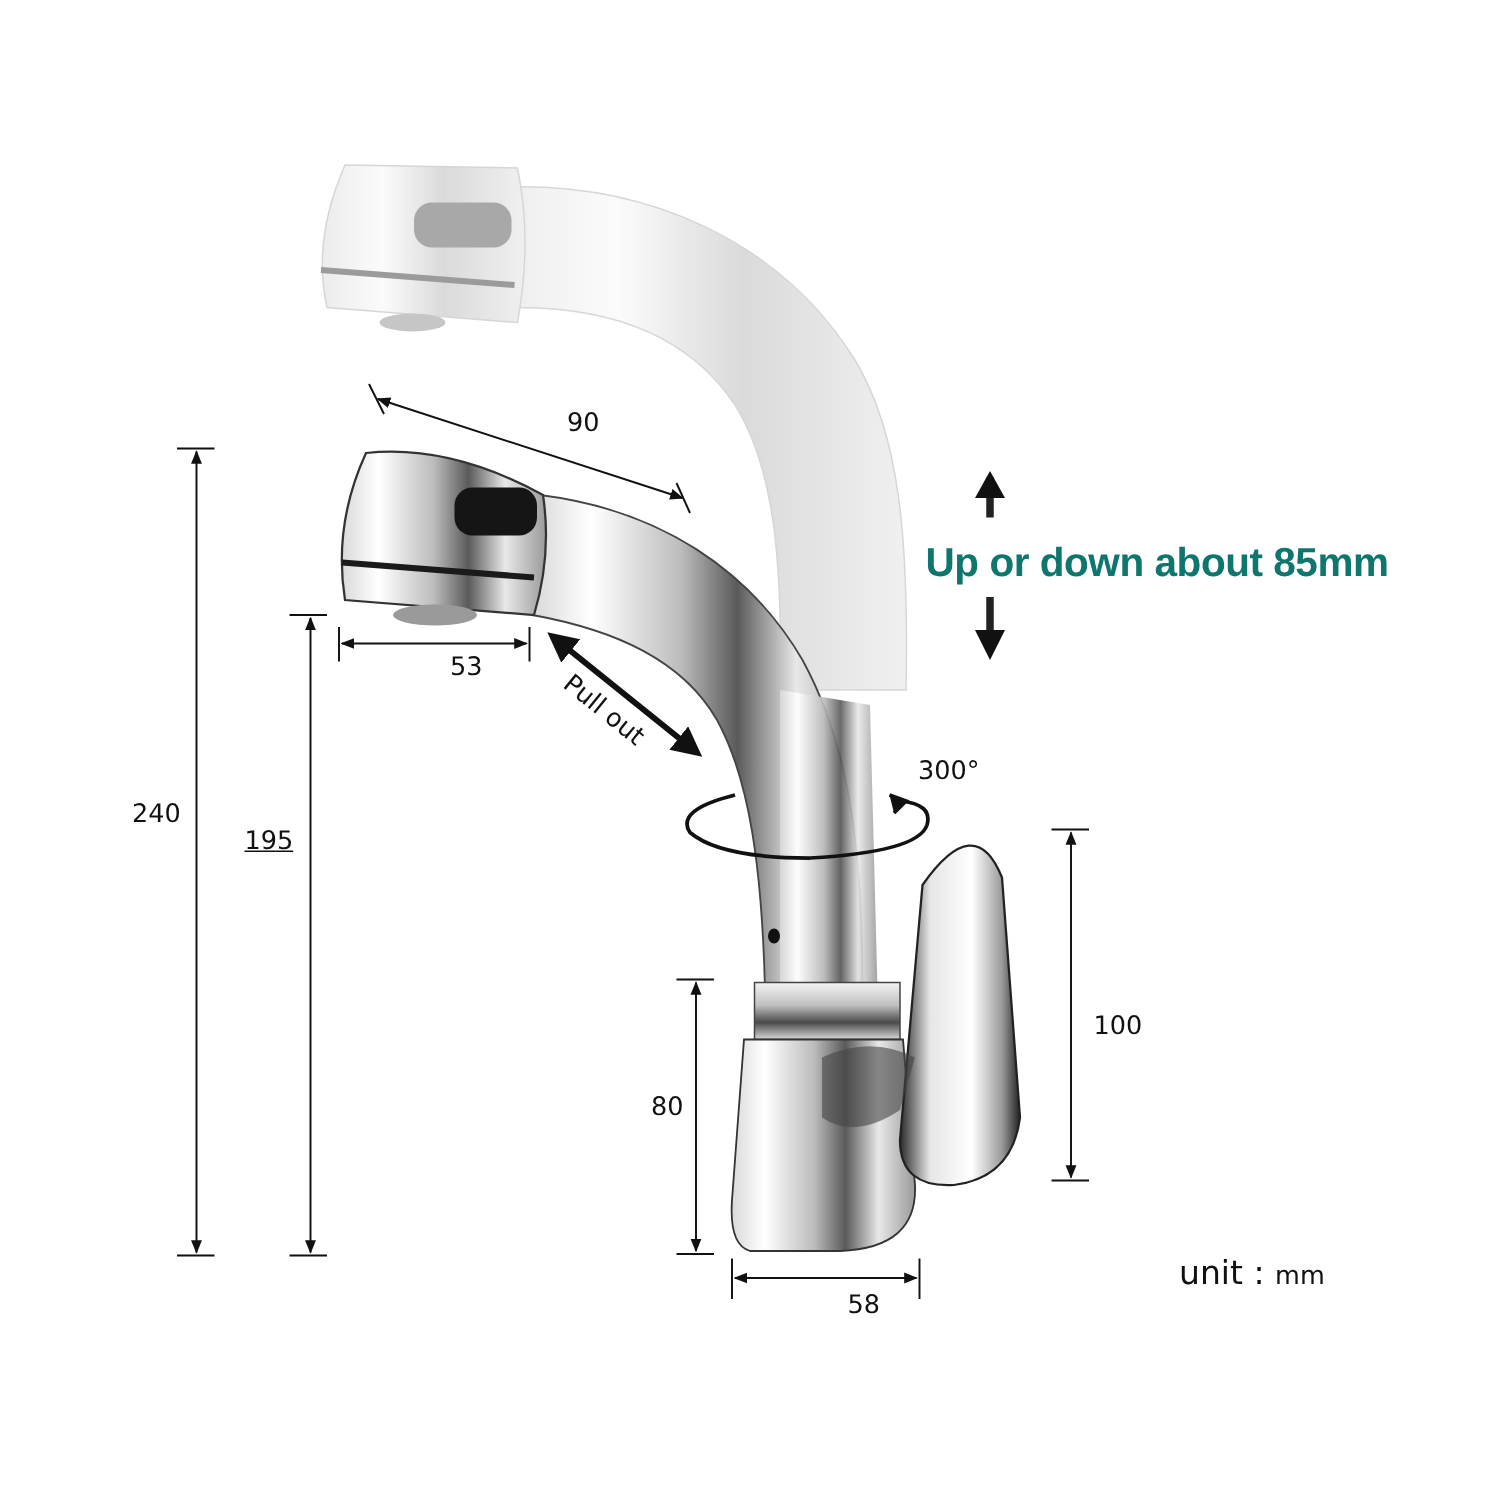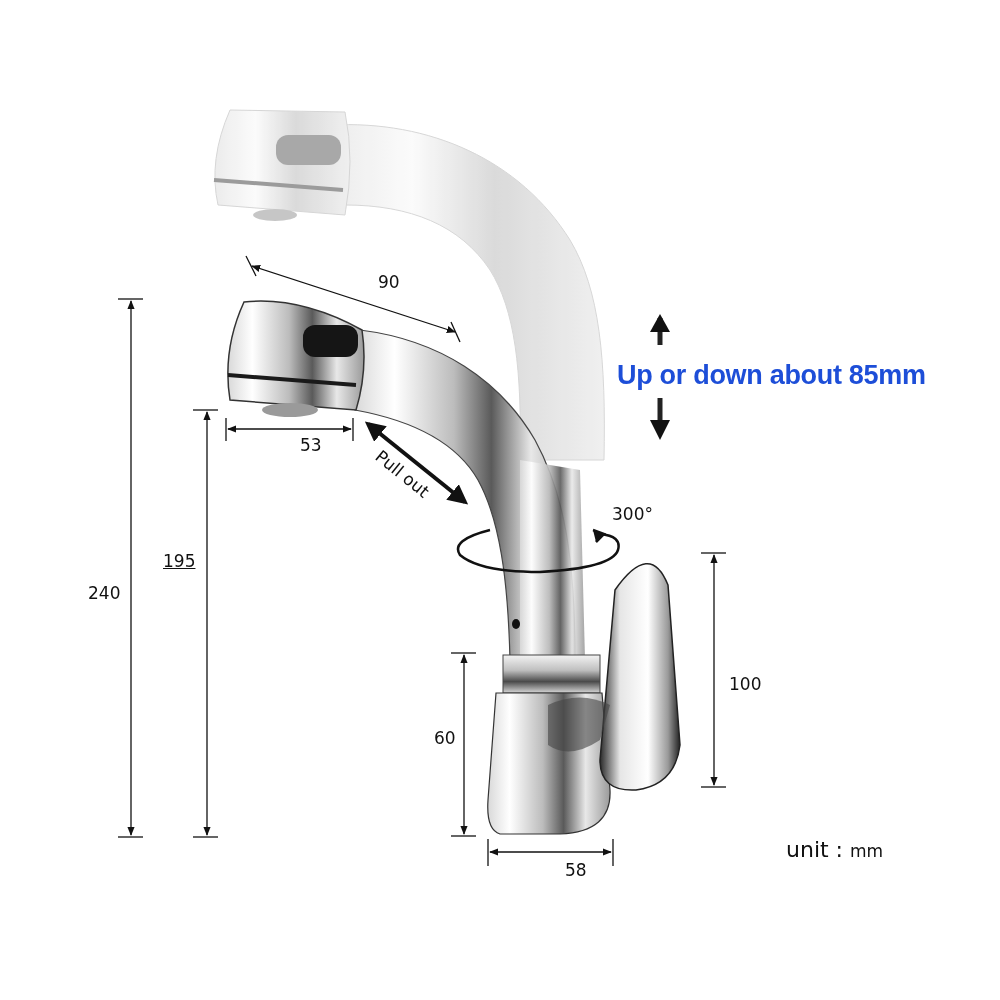--- a/index.html
+++ b/index.html
@@ -1,20 +1,20 @@
 <!DOCTYPE html>
 <html><head>
 <meta charset="utf-8">
 <style>
   html, body { margin:0; padding:0; background:#ffffff; }
   body { width:1000px; height:1000px; position:relative; overflow:hidden; font-family:"DejaVu Sans", sans-serif; }
   svg { position:absolute; left:0; top:0; }
   .lbl { position:absolute; color:#111; font-family:"DejaVu Sans", sans-serif; white-space:nowrap; }
   .dim { font-size:17px; }
-  .big { font-family:"Liberation Sans", sans-serif; font-weight:bold; font-size:27px; color:#1d4ed8; letter-spacing:-0.3px; }
+  .big { font-family:"Liberation Sans", sans-serif; font-weight:bold; font-size:27px; color:#0f766e; letter-spacing:-0.3px; }
   .unit { font-size:22px;text-align:center; }
   .unit small { font-size:17px; }
 </style>
 </head>
 <body>
 
 <svg width="1000" height="1000" viewBox="0 0 1000 1000">
   <defs>
     <linearGradient id="chromeV" x1="0" y1="0" x2="1" y2="0">
       <stop offset="0" stop-color="#d9d9d9"></stop>
@@ -115,25 +115,25 @@
     <line x1="488" y1="839" x2="488" y2="866"></line>
       <line x1="613" y1="839" x2="613" y2="866"></line>
     <line x1="490" y1="852" x2="611" y2="852" marker-start="url(#arr)" marker-end="url(#arr)"></line>
 
     <line x1="701" y1="553" x2="726" y2="553"></line>
       <line x1="701" y1="787" x2="726" y2="787"></line>
     <line x1="714" y1="555" x2="714" y2="785" marker-start="url(#arr)" marker-end="url(#arr)"></line>
   </g>
 </svg>
 
-<div class="lbl dim" style="left:88px;top:583px;">240</div>
+<div class="lbl dim" style="left:88px;top:533px;">240</div>
 <div class="lbl dim" style="left:163px;top:551px;text-decoration:underline;">195</div>
 <div class="lbl dim" style="left:368px;top:272px;margin-left:10px;">90</div>
 <div class="lbl dim" style="left:280px;top:435px;margin-left:20px;">53</div>
-<div class="lbl dim" style="left:434px;top:728px;">60</div>
+<div class="lbl dim" style="left:434px;top:728px;">80</div>
 <div class="lbl dim" style="left:565px;top:860px;">58</div>
 <div class="lbl dim" style="left:729px;top:674px;">100</div>
 
 <div class="lbl big" style="left:617px;top:360px;">Up or down about 85mm</div>
 <div class="lbl dim" style="left:384px;top:446px;transform:rotate(39deg);transform-origin:left top;">Pull out</div>
 <div class="lbl dim" style="left:612px;top:504px;">300°</div>
 
 <div class="lbl unit" style="left:786px;top:837px;">
   <span>unit :</span>
   <small>mm</small>

